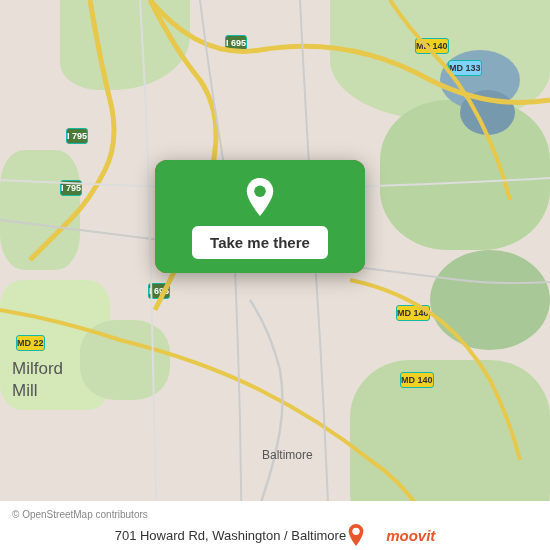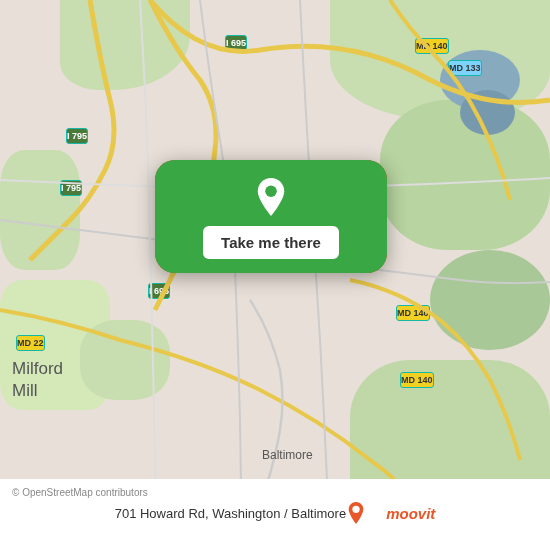--- a/index.html
+++ b/index.html
@@ -64,23 +64,23 @@
       border-radius: 3px;
       border: 1px solid #14b8a6;
       white-space: nowrap;
     }
 
     
     .card-overlay {
       position: absolute;
       top: 160px;
       left: 155px;
-      width: 232px;
+      width: 210px;
       background: #c2410c;
-      border-radius: 20px;
+      border-radius: 12px;
       box-shadow: 0 4px 20px rgba(0,0,0,0.35);
       padding: 0;
       overflow: hidden;
       z-index: 100;
     }
 
     .card-green-section {
       background-color: #38a744;
       padding: 18px 20px 14px;
       display: flex;
@@ -106,21 +106,21 @@
       white-space: nowrap;
     }
 
     
     .bottom-bar {
       position: absolute;
       bottom: 0;
       left: 0;
       right: 0;
       background: white;
-      padding: 8px 12px 26px;
+      padding: 8px 12px 4px;
       z-index: 50;
       display: flex;
       flex-direction: column;
     }
 
     .attribution {
       font-size: 10px;
       color: #888;
       margin-bottom: 4px;
     }

